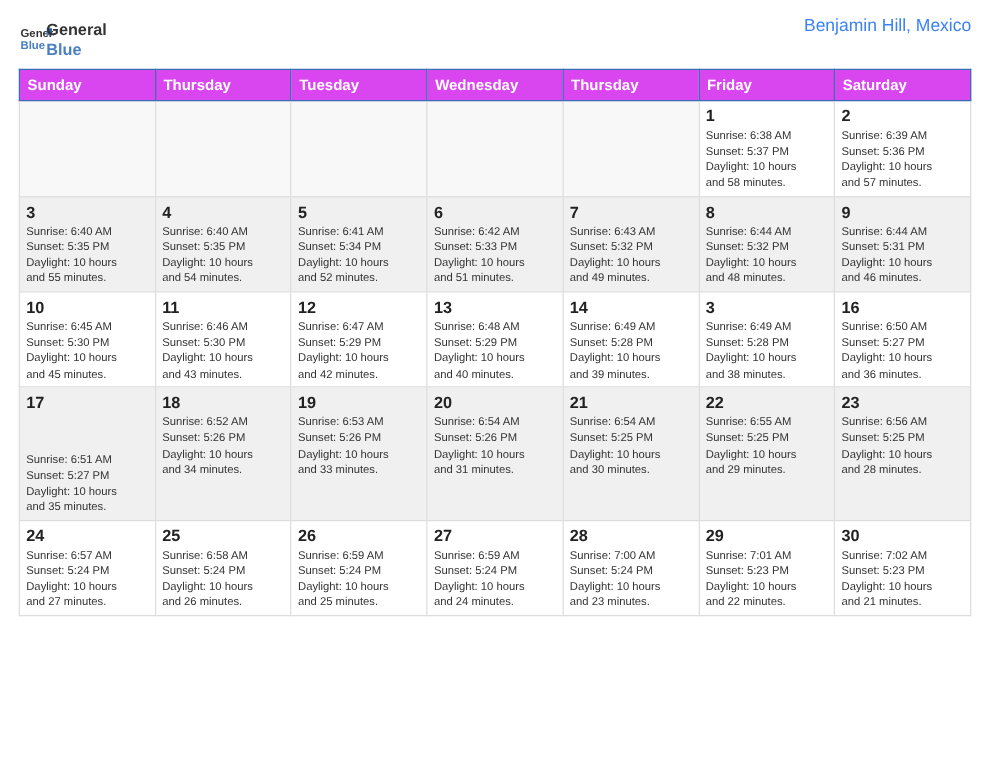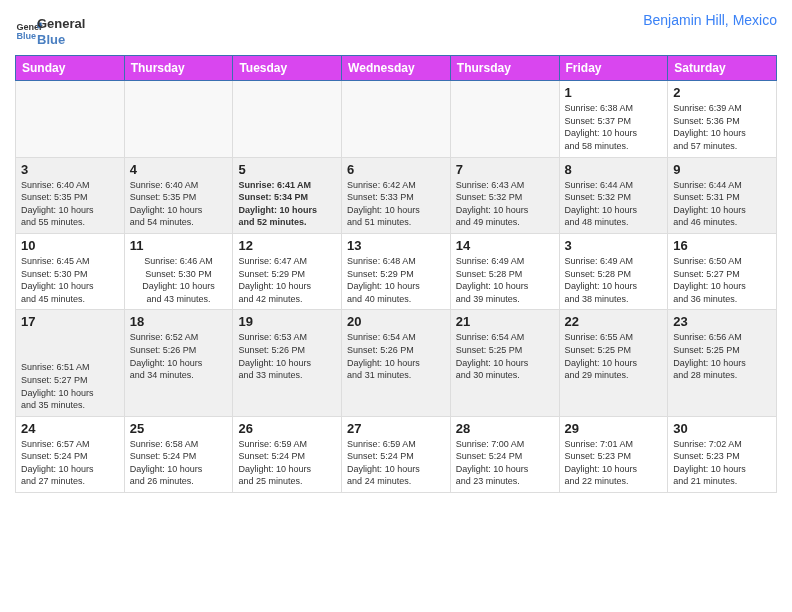--- a/index.html
+++ b/index.html
@@ -155,21 +155,21 @@
           </td>
           <td>
             <span class="day-num">4</span>
             <div class="day-info" style="white-space: pre-line;">Sunrise: 6:40 AM
 Sunset: 5:35 PM
 Daylight: 10 hours
 and 54 minutes.</div>
           </td>
           <td>
             <span class="day-num">5</span>
-            <div class="day-info" style="white-space: pre-line; font-weight: bold;">Sunrise: 6:41 AM
+            <div class="day-info" style="white-space: pre-line;">Sunrise: 6:41 AM
 Sunset: 5:34 PM
 Daylight: 10 hours
 and 52 minutes.</div>
           </td>
           <td>
             <span class="day-num">6</span>
             <div class="day-info" style="white-space: pre-line;">Sunrise: 6:42 AM
 Sunset: 5:33 PM
 Daylight: 10 hours
 and 51 minutes.</div>
@@ -199,21 +199,21 @@
         <tr>
           <td>
             <span class="day-num">10</span>
             <div class="day-info" style="white-space: pre-line;">Sunrise: 6:45 AM
 Sunset: 5:30 PM
 Daylight: 10 hours
 and 45 minutes.</div>
           </td>
           <td>
             <span class="day-num">11</span>
-            <div class="day-info" style="white-space: pre-line; text-align: center;">Sunrise: 6:46 AM
+            <div class="day-info" style="white-space: pre-line;">Sunrise: 6:46 AM
 Sunset: 5:30 PM
 Daylight: 10 hours
 and 43 minutes.</div>
           </td>
           <td>
             <span class="day-num">12</span>
             <div class="day-info" style="white-space: pre-line;">Sunrise: 6:47 AM
 Sunset: 5:29 PM
 Daylight: 10 hours
 and 42 minutes.</div>

